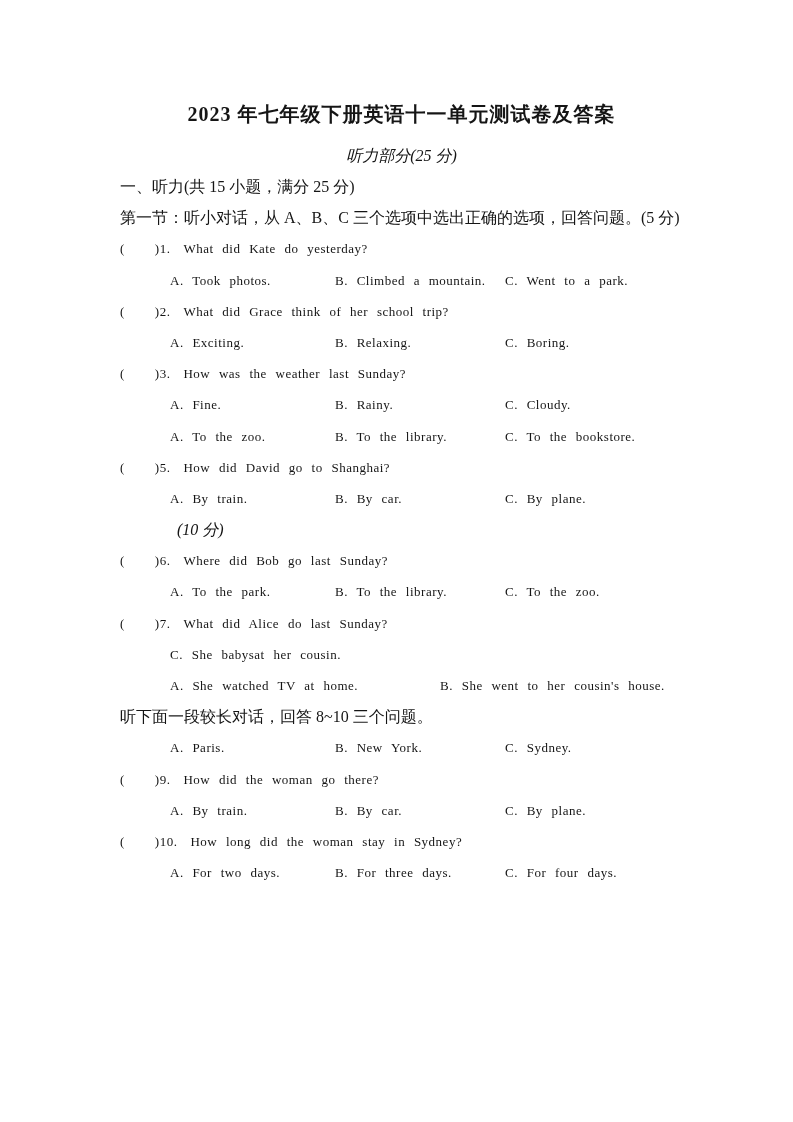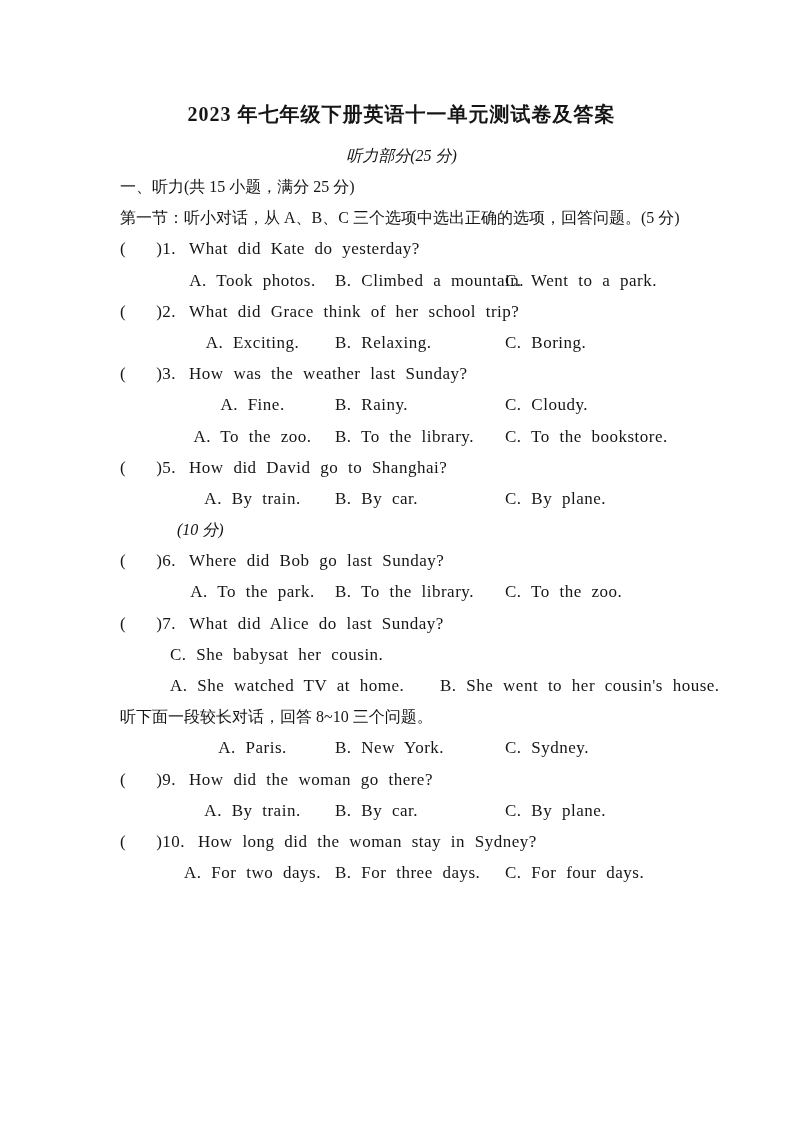--- a/index.html
+++ b/index.html
@@ -27,29 +27,29 @@
   .doc-subtitle {
     margin-top: 11px;
     height: 31px; line-height: 31px;
     text-align: center;
     font-size: 16px;
     white-space: nowrap;
     font-style: italic;
   }
   .line {
     height: 31.2px; line-height: 31.2px;
-    font-size: 17px;
+    font-size: 13px;
     white-space: nowrap;
   }
   .cn { font-size: 16px; }
   .en { letter-spacing: 0.5px; word-spacing: 5px; }
   .paren-gap { display: inline-block; width: 30px; }
   .qnum { margin-right: 13px; }
   .opts { padding-left: 50px; }
-  .opt-a { display: inline-block; width: 165px; text-align: center; }
+  .opt-a { display: inline-block; width: 165px; }
   .opt-b { display: inline-block; width: 170px; }
   .opt-a-wide { display: inline-block; width: 270px; }
   .indent-pts { padding-left: 57px; font-style: italic; }
   .footer {
     margin-top: 47px;
     height: 31px; line-height: 31px;
     text-align: center;
     font-size: 17px;
     color: #3b82f6;
     font-family: "Liberation Sans", "DejaVu Sans", sans-serif;

